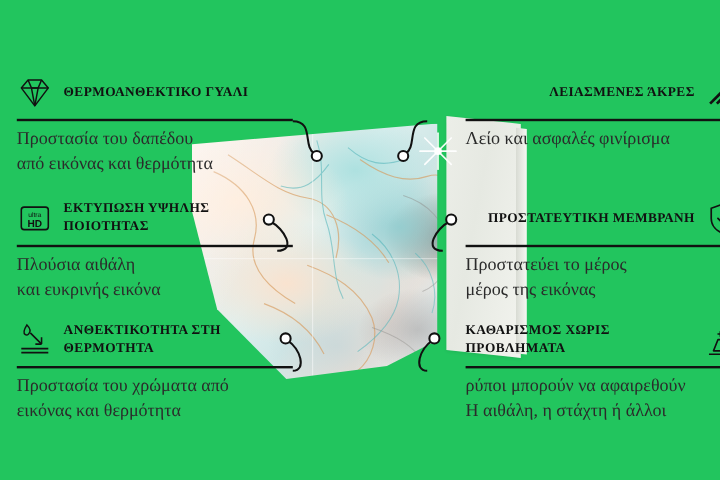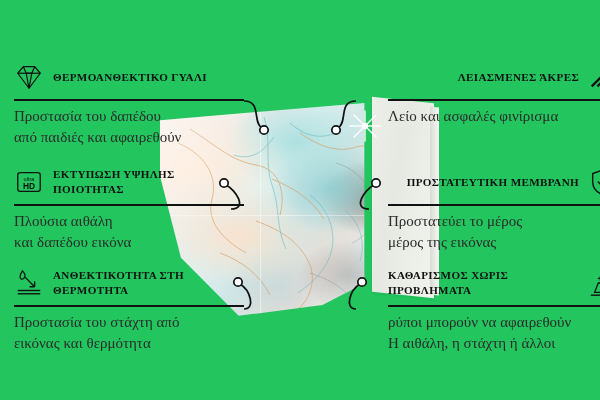--- a/index.html
+++ b/index.html
@@ -163,56 +163,56 @@
           <path d="M10 5 L13 12 L16 28"></path>
           <path d="M22 5 L19 12 L16 28"></path>
           <path d="M13 12 L19 12"></path>
         </g>
       </svg>
       <div class="f-title">ΘΕΡΜΟΑΝΘΕΚΤΙΚΟ ΓΥΑΛΙ</div>
     </div>
     <div class="rule"></div>
     <div class="f-sub">
       <div>Προστασία του δαπέδου</div>
-      <div>από παιδιές και αφαιρεθούν</div>
+      <div>από εικόνας και θερμότητα</div>
     </div>
   </div>
 
   <div class="feature left pos-ml">
     <div class="f-head">
       <svg class="icon" viewBox="0 0 32 32">
         <rect x="4" y="6" width="24" height="20" rx="2.5" fill="none" stroke="#111" stroke-width="1.4"></rect>
         <text x="16" y="15" text-anchor="middle" font-family="Liberation Sans, sans-serif" font-size="6" fill="#111">ultra</text>
         <text x="16" y="23.5" text-anchor="middle" font-family="Liberation Sans, sans-serif" font-size="9" font-weight="bold" fill="#111">HD</text>
       </svg>
       <div class="f-title">ΕΚΤΥΠΩΣΗ ΥΨΗΛΗΣ ΠΟΙΟΤΗΤΑΣ</div>
     </div>
     <div class="rule"></div>
     <div class="f-sub">
       <div>Πλούσια αιθάλη</div>
-      <div>και δαπέδου εικόνα</div>
+      <div>και ευκρινής εικόνα</div>
     </div>
   </div>
 
   <div class="feature left pos-bl">
     <div class="f-head">
       <svg class="icon" viewBox="0 0 32 32">
         <path d="M9 3 C12 6, 12.5 9, 10.5 11 C8.5 13, 6 11.5, 6.5 8.5 C6.8 6.6, 8 4.6, 9 3 Z" fill="none" stroke="#111" stroke-width="1.3"></path>
         <path d="M12 10 L22 20" fill="none" stroke="#111" stroke-width="1.4"></path>
         <path d="M22 20 L22 14 M22 20 L16.5 20" fill="none" stroke="#111" stroke-width="1.4"></path>
         <g stroke="#111" stroke-width="1.5">
           <line x1="4" y1="24" x2="28" y2="24"></line>
           <line x1="4" y1="27.5" x2="28" y2="27.5"></line>
         </g>
       </svg>
       <div class="f-title">ΑΝΘΕΚΤΙΚΟΤΗΤΑ ΣΤΗ ΘΕΡΜΟΤΗΤΑ</div>
     </div>
     <div class="rule"></div>
     <div class="f-sub">
-      <div>Προστασία του στάχτη από</div>
+      <div>Προστασία του χρώματα από</div>
       <div>εικόνας και θερμότητα</div>
     </div>
   </div>
 
   <div class="feature right pos-tr">
     <div class="f-head">
       <svg class="icon" viewBox="0 0 32 32">
         <g stroke="#111" stroke-width="2.4" stroke-linecap="butt">
           <line x1="4" y1="26" x2="26" y2="4"></line>
           <line x1="10" y1="26" x2="28" y2="8"></line>

